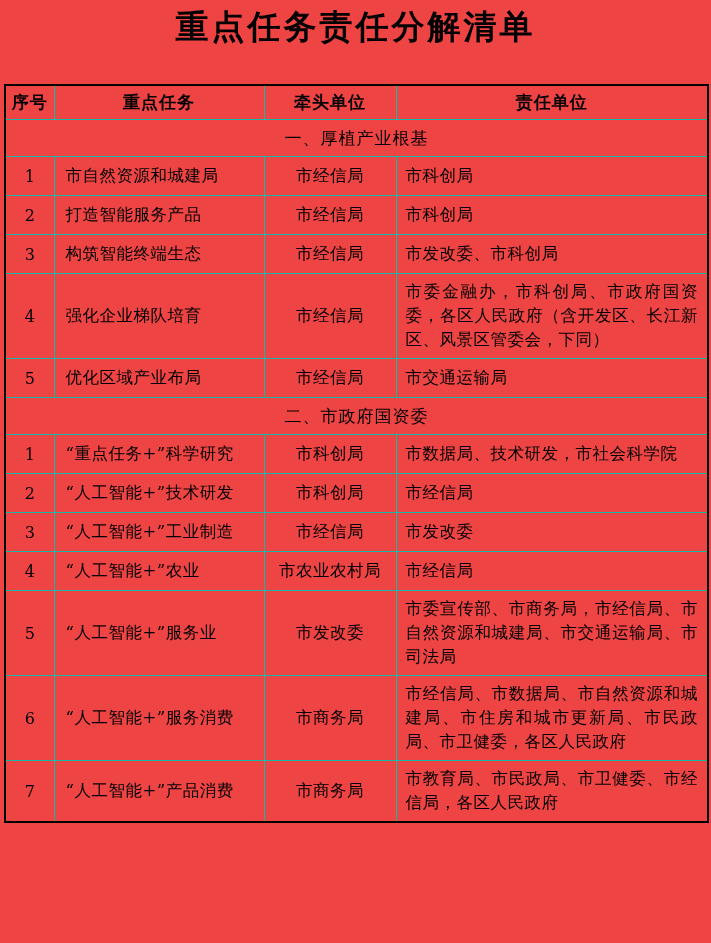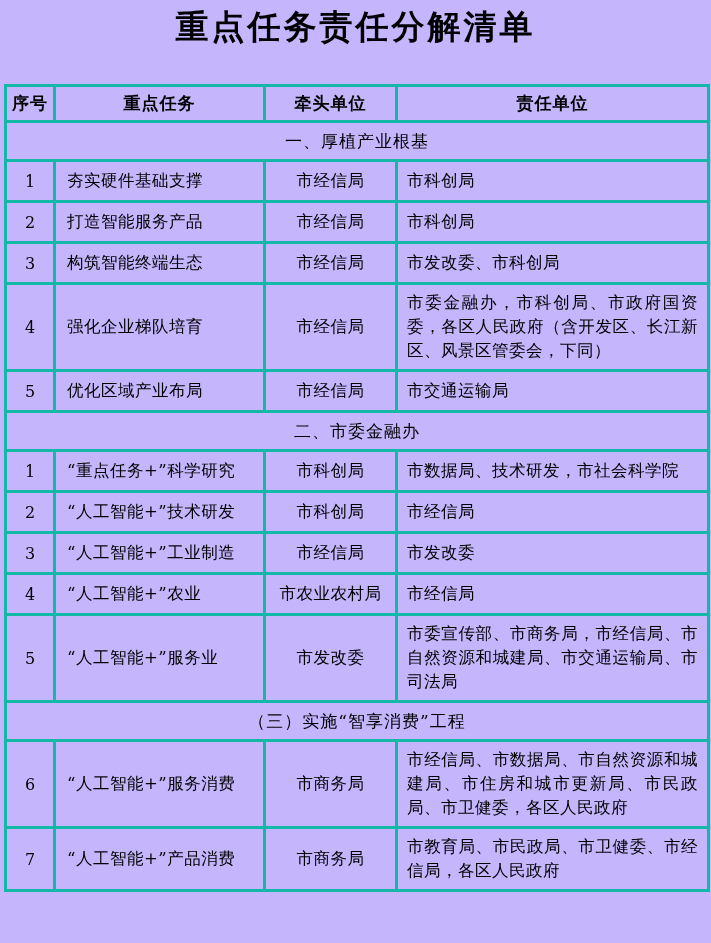--- a/index.html
+++ b/index.html
@@ -8,21 +8,21 @@
     background: #ffffff;
     width: 711px;
     height: 943px;
     color: #000000;
     font-family: "DejaVu Serif", "Liberation Serif", serif;
   }
   .page {
     position: relative;
     width: 711px;
     height: 943px;
-    background: #c4b5fd;
+    background: #ef4444;
     overflow: hidden;
   }
   .doc-title {
     margin: 0;
     padding-top: 7px;
     text-align: center;
     font-size: 33px;
     font-weight: bold;
     letter-spacing: 3px;
     line-height: 40px;
@@ -30,21 +30,21 @@
   }
   table.resp-table {
     border-collapse: collapse;
     table-layout: fixed;
     width: 703px;
     margin: 37px 0 0 4px;
     border: 2px solid #000000;
   }
   .resp-table th,
   .resp-table td {
-    border: 3px solid #14b8a6;
+    border: 1px solid #14b8a6;
     vertical-align: middle;
     overflow: hidden;
   }
   .resp-table th {
     font-family: "Liberation Sans", "DejaVu Sans", sans-serif;
     font-weight: bold;
     font-size: 17px;
     height: 31px;
     text-align: center;
     letter-spacing: 1px;
@@ -107,21 +107,21 @@
         <th>牵头单位</th>
         <th>责任单位</th>
       </tr>
     </thead>
     <tbody id="table-body">
         <tr>
           <td colspan="4" class="section-cell">一、厚植产业根基</td>
         </tr>
         <tr>
           <td class="cell-no">1</td>
-          <td class="cell-task">夯实硬件基础支撑</td>
+          <td class="cell-task">市自然资源和城建局</td>
           <td class="cell-lead">市经信局</td>
           <td class="cell-responsible">市科创局</td>
         </tr>
         <tr>
           <td class="cell-no">2</td>
           <td class="cell-task">打造智能服务产品</td>
           <td class="cell-lead">市经信局</td>
           <td class="cell-responsible">市科创局</td>
         </tr>
         <tr>
@@ -136,21 +136,21 @@
           <td class="cell-lead">市经信局</td>
           <td class="cell-responsible">市委金融办，市科创局、市政府国资委，各区人民政府（含开发区、长江新区、风景区管委会，下同）</td>
         </tr>
         <tr>
           <td class="cell-no">5</td>
           <td class="cell-task">优化区域产业布局</td>
           <td class="cell-lead">市经信局</td>
           <td class="cell-responsible">市交通运输局</td>
         </tr>
         <tr>
-          <td colspan="4" class="section-cell">二、市委金融办</td>
+          <td colspan="4" class="section-cell">二、市政府国资委</td>
         </tr>
         <tr>
           <td class="cell-no">1</td>
           <td class="cell-task">“重点任务+”科学研究</td>
           <td class="cell-lead">市科创局</td>
           <td class="cell-responsible">市数据局、技术研发，市社会科学院</td>
         </tr>
         <tr>
           <td class="cell-no">2</td>
           <td class="cell-task">“人工智能+”技术研发</td>
@@ -169,23 +169,20 @@
           <td class="cell-lead">市农业农村局</td>
           <td class="cell-responsible">市经信局</td>
         </tr>
         <tr>
           <td class="cell-no">5</td>
           <td class="cell-task">“人工智能+”服务业</td>
           <td class="cell-lead">市发改委</td>
           <td class="cell-responsible">市委宣传部、市商务局，市经信局、市自然资源和城建局、市交通运输局、市司法局</td>
         </tr>
         <tr>
-          <td colspan="4" class="section-cell">（三）实施“智享消费”工程</td>
-        </tr>
-        <tr>
           <td class="cell-no">6</td>
           <td class="cell-task">“人工智能+”服务消费</td>
           <td class="cell-lead">市商务局</td>
           <td class="cell-responsible">市经信局、市数据局、市自然资源和城建局、市住房和城市更新局、市民政局、市卫健委，各区人民政府</td>
         </tr>
         <tr>
           <td class="cell-no">7</td>
           <td class="cell-task">“人工智能+”产品消费</td>
           <td class="cell-lead">市商务局</td>
           <td class="cell-responsible">市教育局、市民政局、市卫健委、市经信局，各区人民政府</td>

